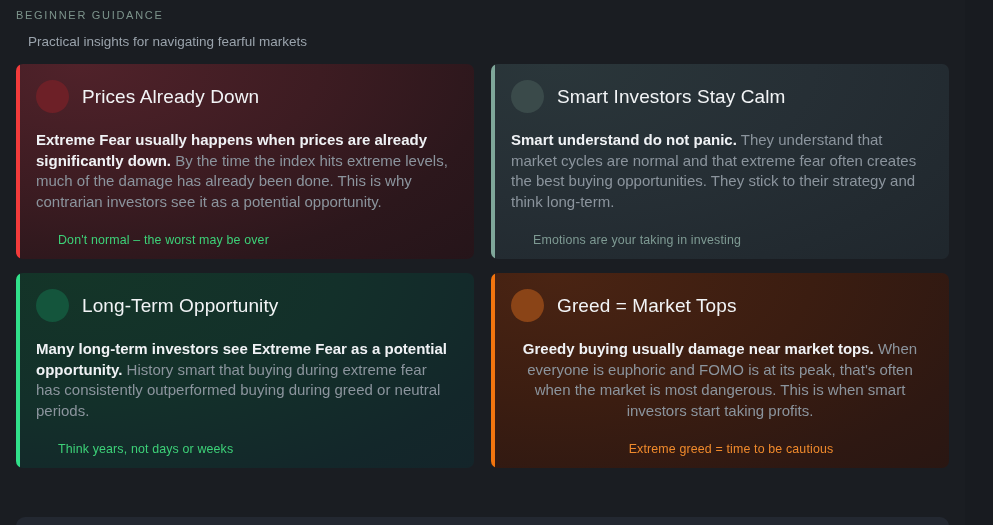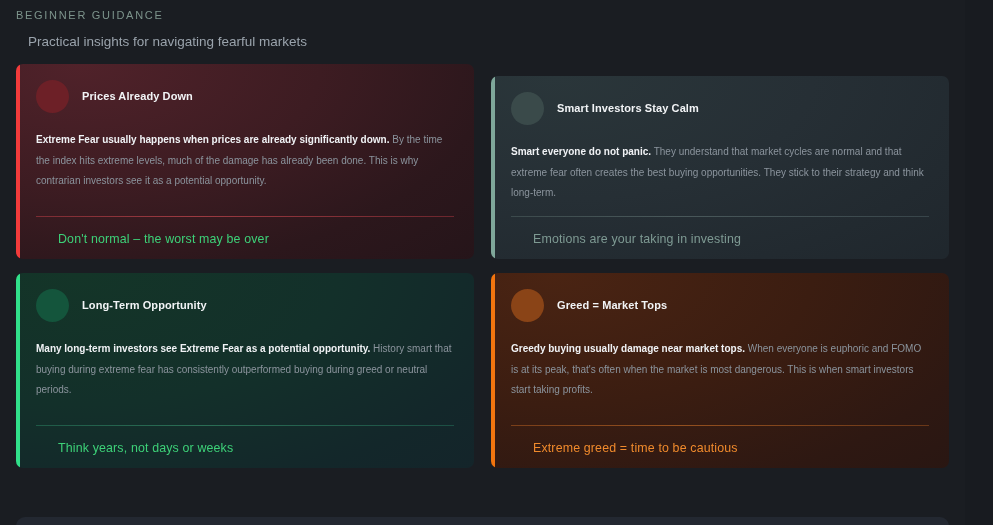--- a/index.html
+++ b/index.html
@@ -84,29 +84,29 @@
     gap: 13px;
     margin-bottom: 17px;
   }
   .card-icon {
     width: 33px;
     height: 33px;
     border-radius: 50%;
     flex: 0 0 33px;
   }
   .card-title {
-    font-size: 11px;
+    font-size: 19px;
     line-height: 21px;
-    font-weight: 700;
+    font-weight: 400;
     color: #f2f4f6;
     letter-spacing: 0.1px;
   }
 
   .card-body {
-    font-size: 10px;
+    font-size: 15px;
     line-height: 20.5px;
     color: #8b949d;
     flex: 1 1 auto;
   }
   .card-body .lead {
     font-weight: 700;
     color: #f0f2f5;
   }
 
   .divider {
@@ -129,41 +129,41 @@
   }
   .card-1::before { background: #f23b3b; }
   .card-1 .card-icon { background: #6d2027; }
   .card-1 .divider { background: linear-gradient(to right, #7d2c33 0%, #9c3a41 38%, #6c262d 100%); }
   .card-1 .card-note { color: #3dd178; }
 
   
   .card-2 {
     background:
       radial-gradient(125% 150% at 14% 0%, #2a363a 0%, #262f35 45%, #222a30 75%, #1f262c 100%);
-    margin-top: 12px;
   }
   .card-2::before { background: #7fa79a; }
   .card-2 .card-icon { background: #3a4a4a; }
   .card-2 .divider { background: linear-gradient(to right, #3c4a4c 0%, #49585a 40%, #38454a 100%); }
   .card-2 .card-note { color: #7e9a93; }
 
   
   .card-3 {
     background:
       radial-gradient(125% 150% at 14% 0%, #143528 0%, #13302a 45%, #13272a 78%, #14242a 100%);
   }
   .card-3::before { background: #31e08a; }
   .card-3 .card-icon { background: #14553c; }
   .card-3 .divider { background: linear-gradient(to right, #1f5a47 0%, #2b6e55 40%, #1c4f44 100%); }
   .card-3 .card-note { color: #3dd178; }
 
   
   .card-4 {
     background:
       radial-gradient(125% 150% at 14% 0%, #4a2413 0%, #3b1d11 45%, #2e1812 78%, #281612 100%);
+    text-align: center;
   }
   .card-4::before { background: #f2750f; }
   .card-4 .card-icon { background: #8a4417; }
   .card-4 .divider { background: linear-gradient(to right, #7a3f19 0%, #94501f 40%, #6a3718 100%); }
   .card-4 .card-note { color: #f08a2c; }
 
   
   .bottom-panel {
     position: absolute;
     left: 16px;
@@ -194,21 +194,21 @@
       <div class="card-body"><span class="lead">Extreme Fear usually happens when prices are already significantly down.</span><span> By the time the index hits extreme levels, much of the damage has already been done. This is why contrarian investors see it as a potential opportunity.</span></div>
       <div class="divider"></div>
       <div class="card-note">Don't normal – the worst may be over</div>
     </div>
 
     <div class="card card-2">
       <div class="card-head">
         <div class="card-icon"></div>
         <div class="card-title">Smart Investors Stay Calm</div>
       </div>
-      <div class="card-body"><span class="lead">Smart everyone do not panic.</span><span> They understand that market cycles are normal and that extreme fear often creates the best buying opportunities. They stick to their strategy and think long-term.</span></div>
+      <div class="card-body"><span class="lead">Smart understand do not panic.</span><span> They understand that market cycles are normal and that extreme fear often creates the best buying opportunities. They stick to their strategy and think long-term.</span></div>
       <div class="divider"></div>
       <div class="card-note">Emotions are your taking in investing</div>
     </div>
 
     <div class="card card-3">
       <div class="card-head">
         <div class="card-icon"></div>
         <div class="card-title">Long-Term Opportunity</div>
       </div>
       <div class="card-body"><span class="lead">Many long-term investors see Extreme Fear as a potential opportunity.</span><span> History smart that buying during extreme fear has consistently outperformed buying during greed or neutral periods.</span></div>

